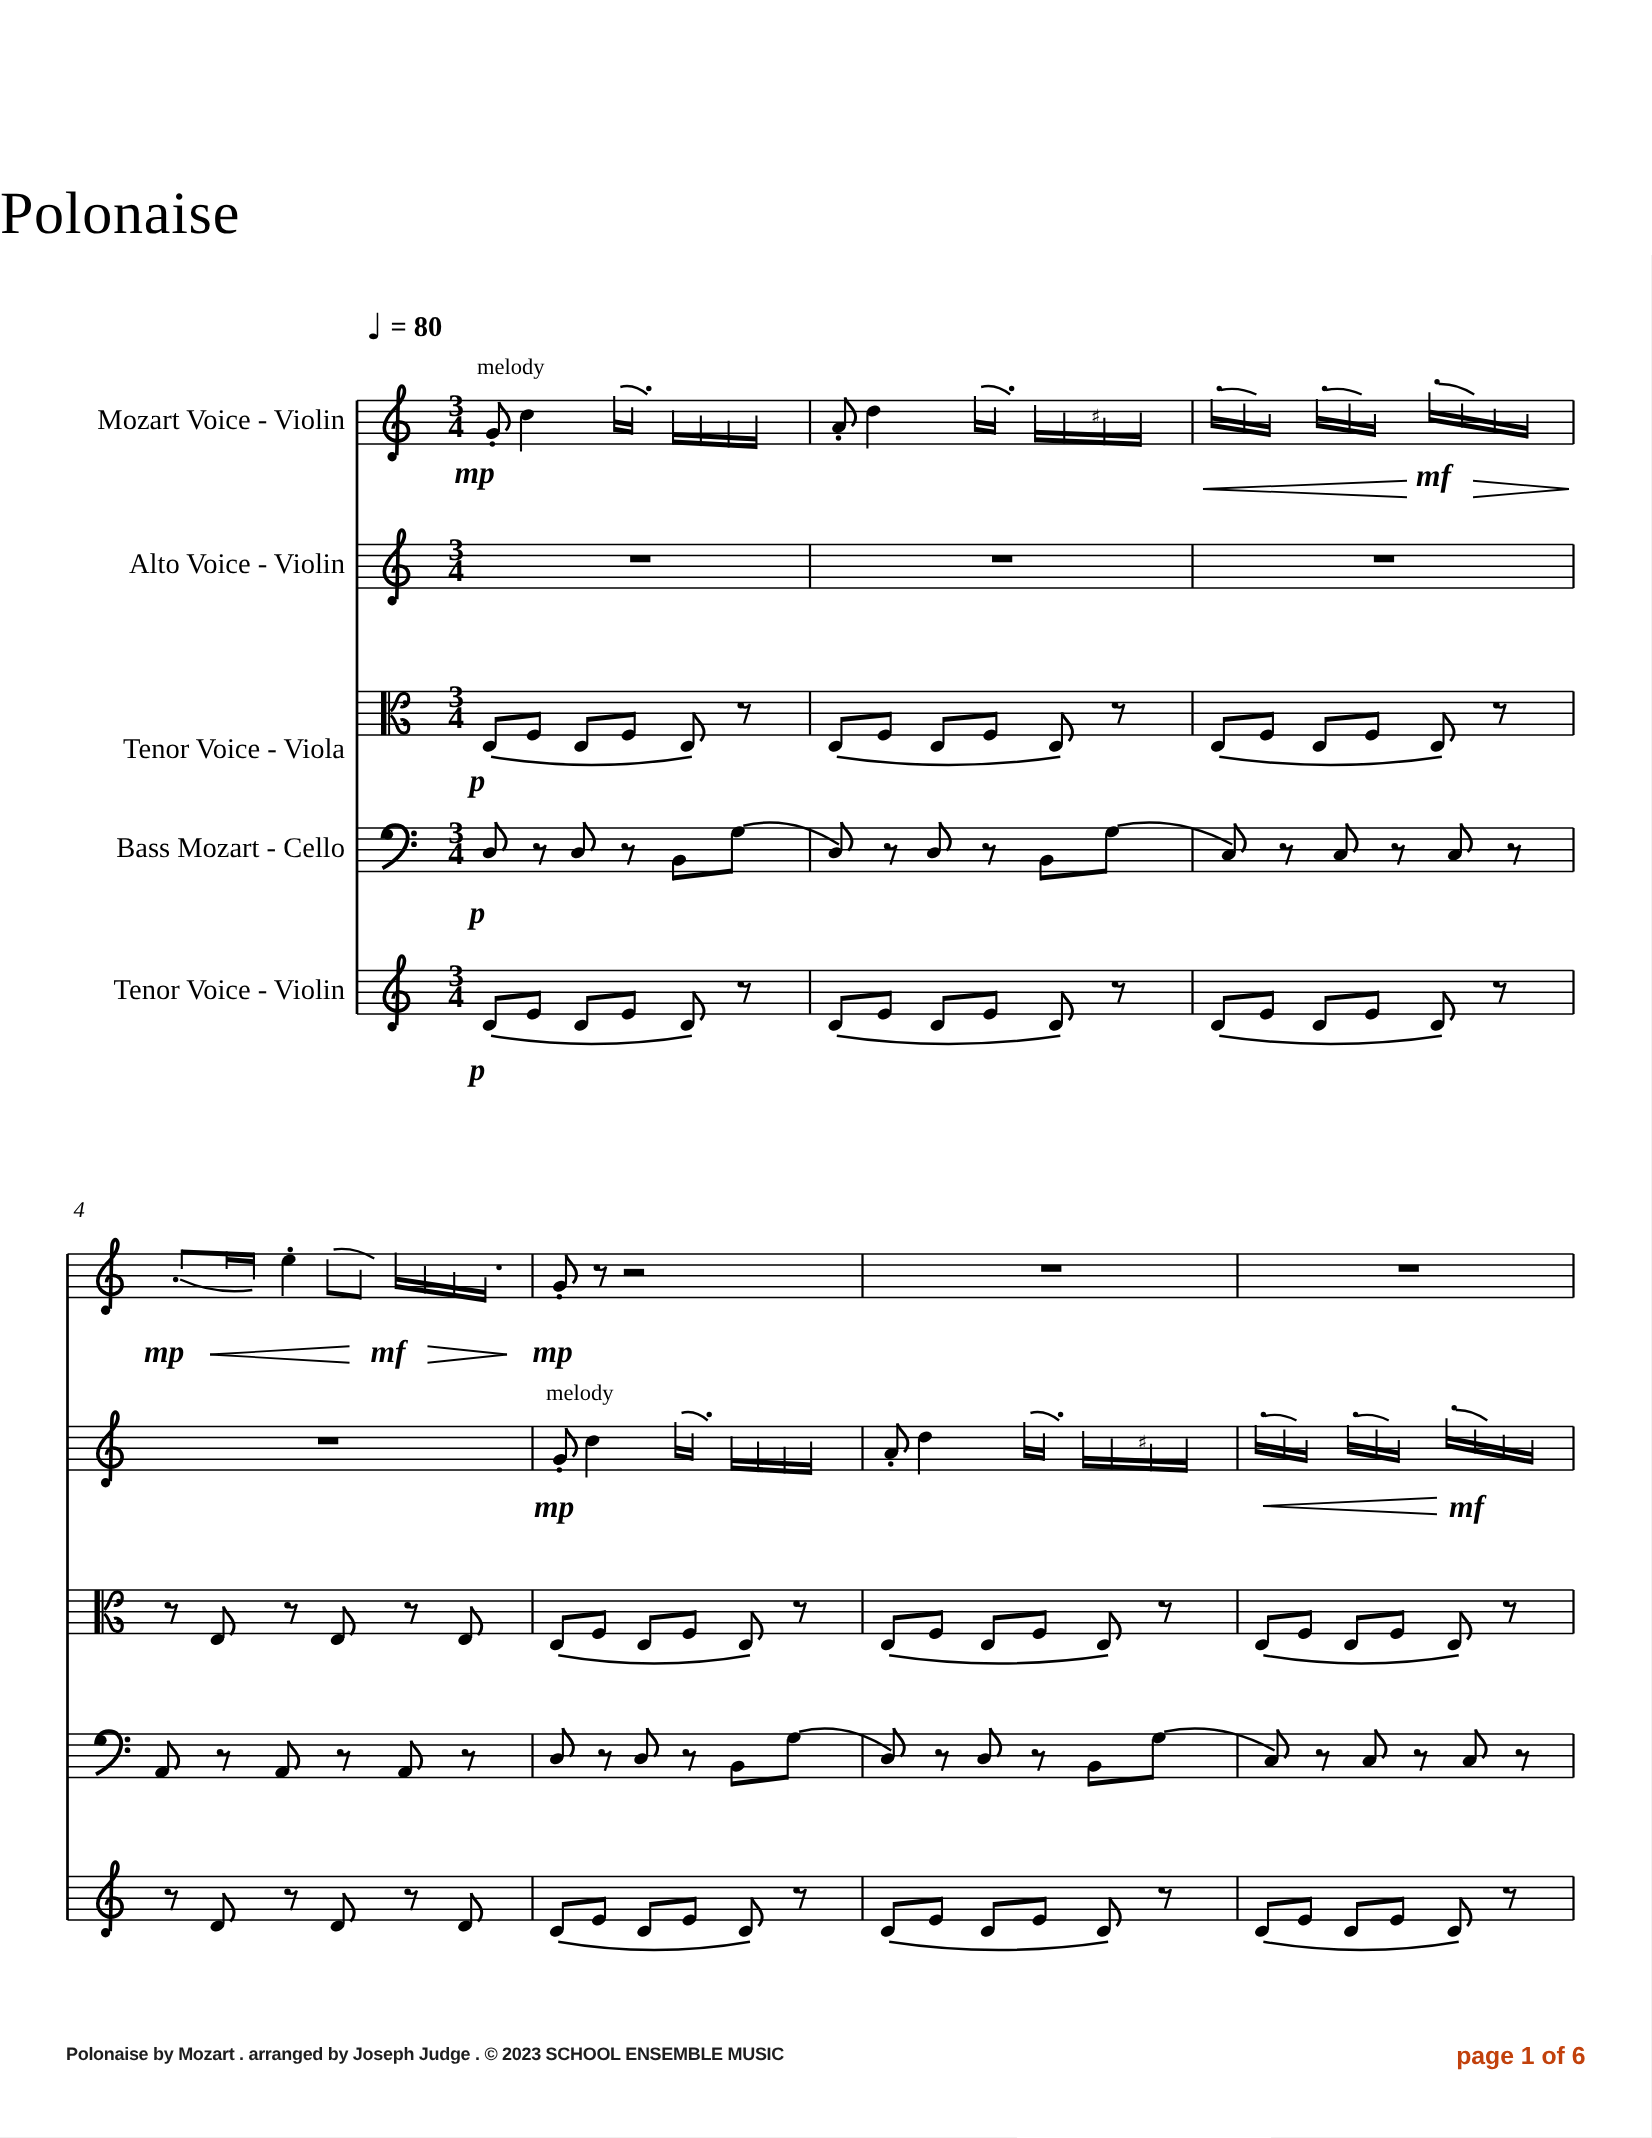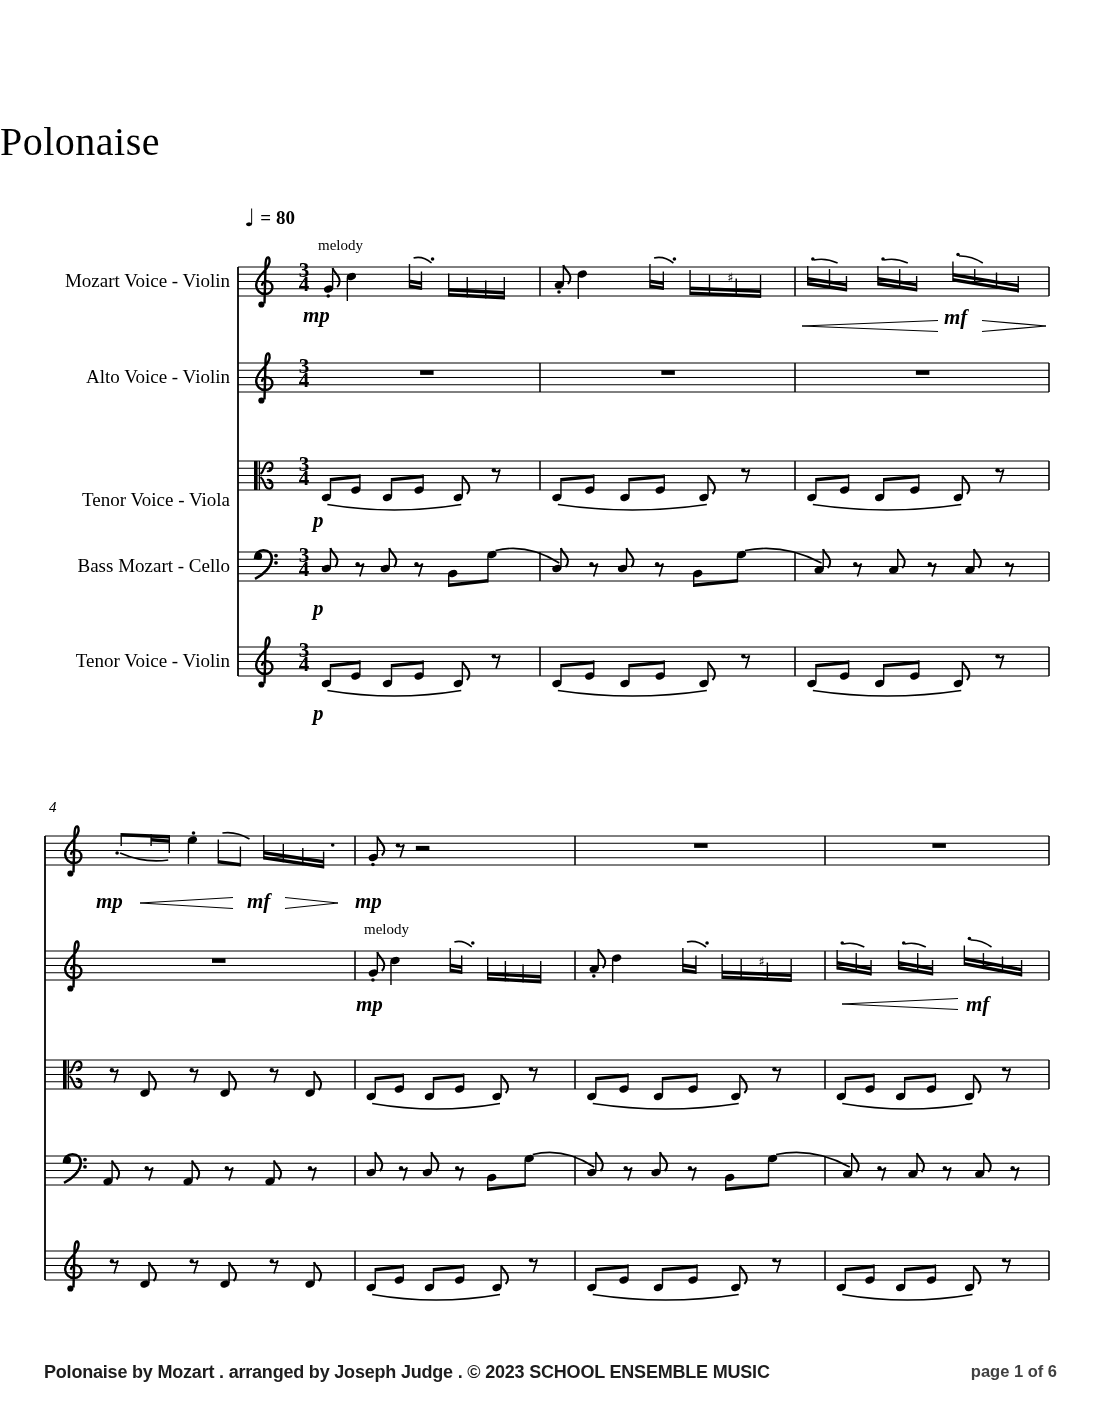--- a/index.html
+++ b/index.html
@@ -12,23 +12,23 @@
   .tempo .glyph{font-family:"DejaVu Sans",sans-serif;font-size:24px;vertical-align:-2px;}
   .tempo .bpm{font-weight:bold;font-size:19px;margin-left:5px;}
   .staff-label{position:absolute;right:871px;font-size:19px;white-space:nowrap;}
   .ts{position:absolute;left:292px;width:24px;text-align:center;font-weight:bold;
       font-size:21px;line-height:14px;font-family:"Liberation Serif",serif;}
   .dyn{position:absolute;font-weight:bold;font-style:italic;font-size:21px;
        font-family:Liberation Serif, serif;white-space:nowrap;}
   .word{position:absolute;font-size:15px;white-space:nowrap;}
   .mnum{position:absolute;font-style:italic;font-size:15px;}
   .footer-left{position:absolute;left:44px;top:1362px;font-family:"Liberation Sans",sans-serif;
-       font-size:18px;font-weight:bold;letter-spacing:-0.2px;color:#1d1d1d;}
+       font-size:12px;font-weight:bold;letter-spacing:-0.2px;color:#1d1d1d;}
   .footer-right{position:absolute;right:44px;top:1362px;font-family:"Liberation Sans",sans-serif;
-       font-size:16.5px;font-weight:bold;color:#404040;}
+       font-size:16.5px;font-weight:bold;color:#c2410c;}
 </style>
 </head>
 <body>
 
 <div class="page">
   <svg class="score-svg" width="1101" height="1425" id="score">
       <line x1="238" y1="267" x2="1049" y2="267" stroke="#000" stroke-width="1"></line>
       <line x1="238" y1="274.25" x2="1049" y2="274.25" stroke="#000" stroke-width="1"></line>
       <line x1="238" y1="281.5" x2="1049" y2="281.5" stroke="#000" stroke-width="1"></line>
       <line x1="238" y1="288.75" x2="1049" y2="288.75" stroke="#000" stroke-width="1"></line>

